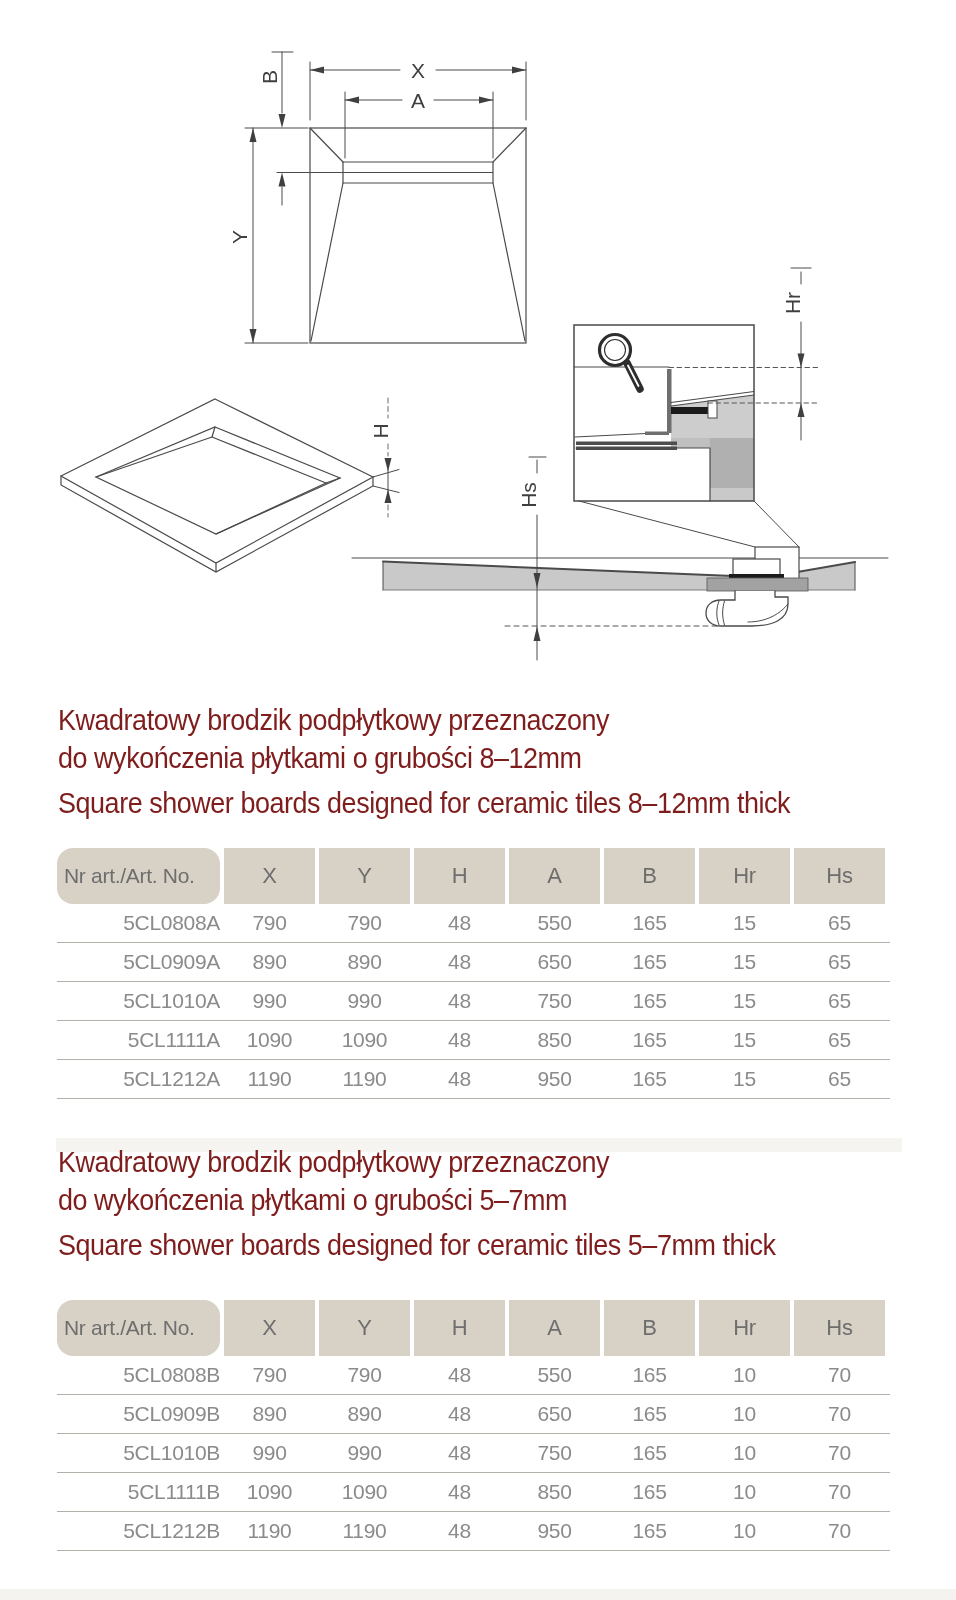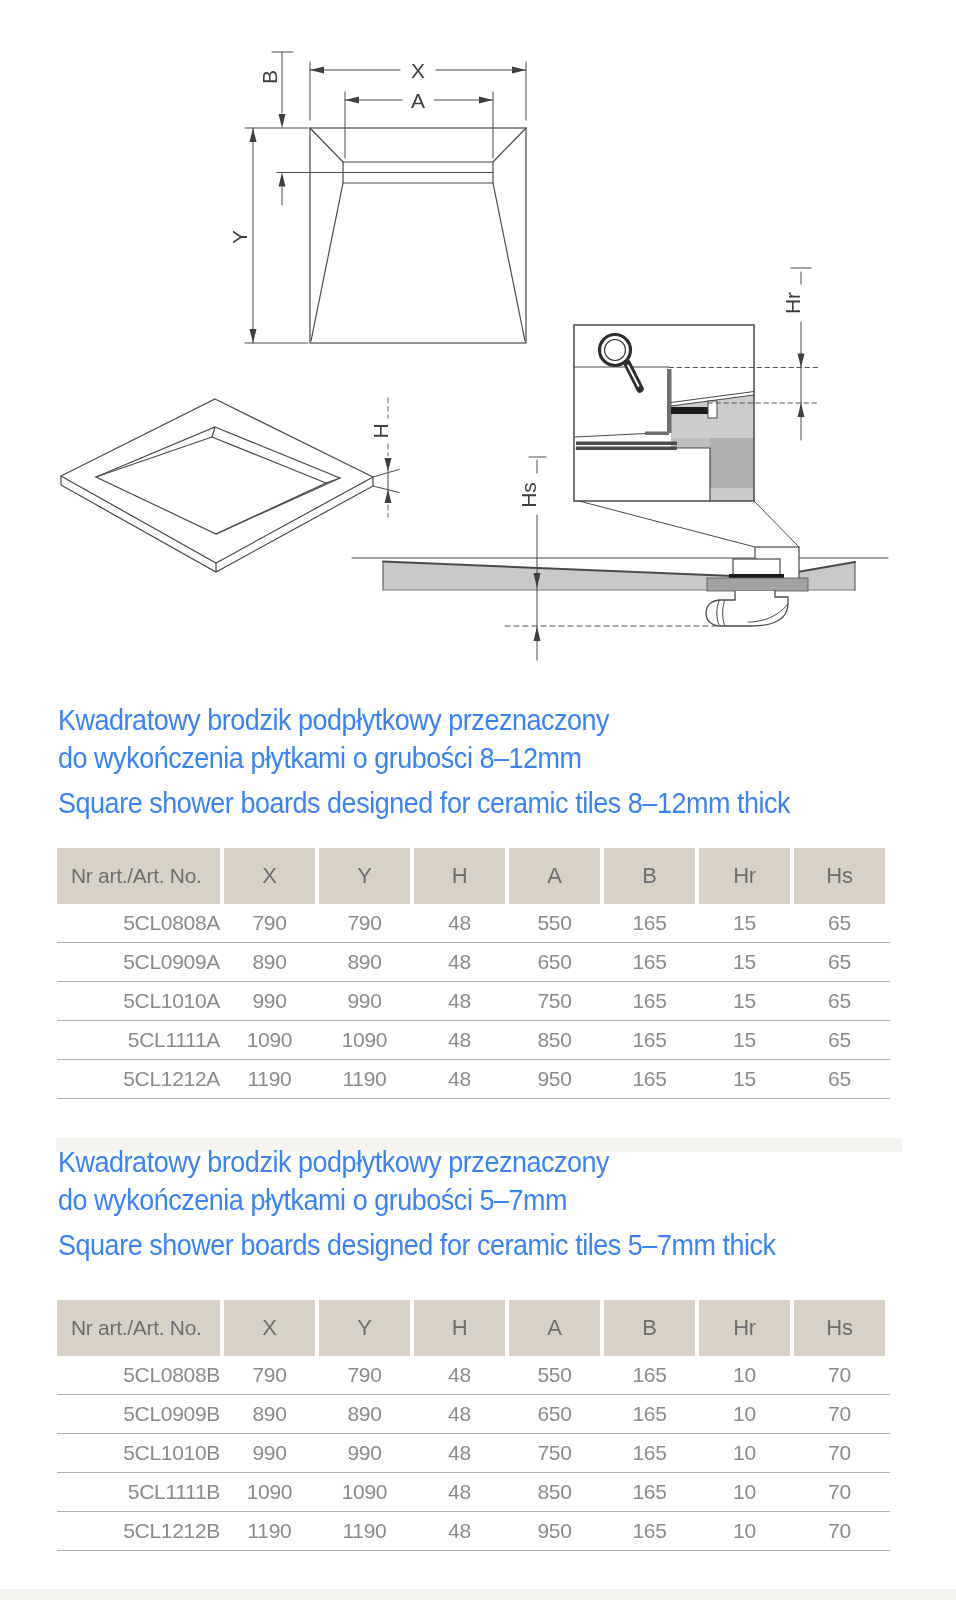--- a/index.html
+++ b/index.html
@@ -2,30 +2,30 @@
 <html><head>
 <meta charset="utf-8">
 <style>
   html,body{margin:0;padding:0;background:#ffffff;}
   #page{position:relative;width:956px;height:1600px;background:#ffffff;overflow:hidden;
         font-family:"Liberation Sans",sans-serif;}
   
   #drawing{position:absolute;left:0;top:0;width:956px;height:690px;}
   svg text{font-family:"Liberation Sans",sans-serif;fill:#3f3f3f;font-size:21px;}
   
-  .section-heading{position:absolute;left:58px;color:#3b82f6;}
+  .section-heading{position:absolute;left:58px;color:#7f1d1d;}
   .h-line{font-size:29px;line-height:38px;letter-spacing:-0.5px;white-space:nowrap;
           transform:scaleX(0.93);transform-origin:0 0;}
   .h-en{margin-top:7px;}
   
   .spec-table{position:absolute;left:57px;width:833px;}
   .t-header{display:flex;gap:4px;height:56px;}
   .t-h-cell{background:#d8d1c6;color:#6e6e6e;font-size:22px;letter-spacing:-0.3px;
             display:flex;align-items:center;justify-content:center;}
-  .t-h-cell.first{width:163px;justify-content:flex-start;padding-left:14px;box-sizing:border-box;font-size:21px;}
+  .t-h-cell.first{width:163px;justify-content:flex-start;padding-left:7px;box-sizing:border-box;font-size:21px;border-radius:16px;}
   .t-h-cell.num{width:91px;}
   .t-row{display:flex;gap:4px;height:38px;align-items:center;border-bottom:1.5px solid #b3afa9;}
   .t-cell{color:#8b8b8b;font-size:21px;letter-spacing:-0.3px;}
   .t-cell.first{width:163px;text-align:right;padding-left:34px;box-sizing:border-box;}
   .t-cell.num{width:91px;text-align:center;}
   .bg-band{position:absolute;background:#f6f4f1;}
 </style>
 </head>
 <body>
 

